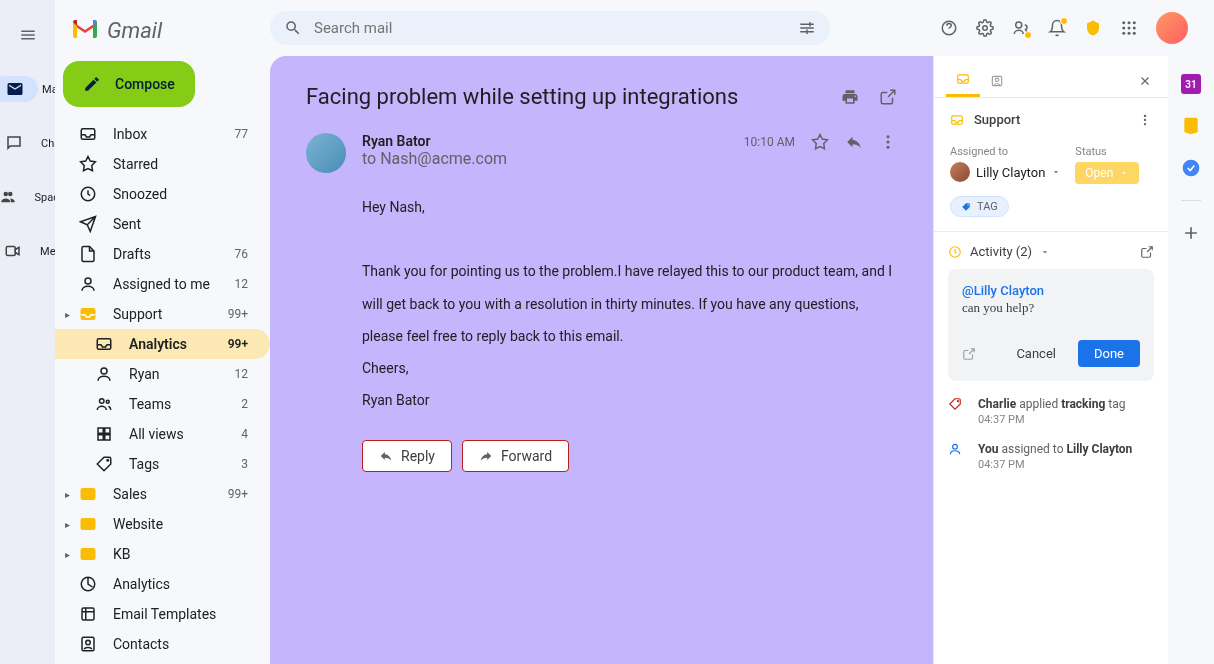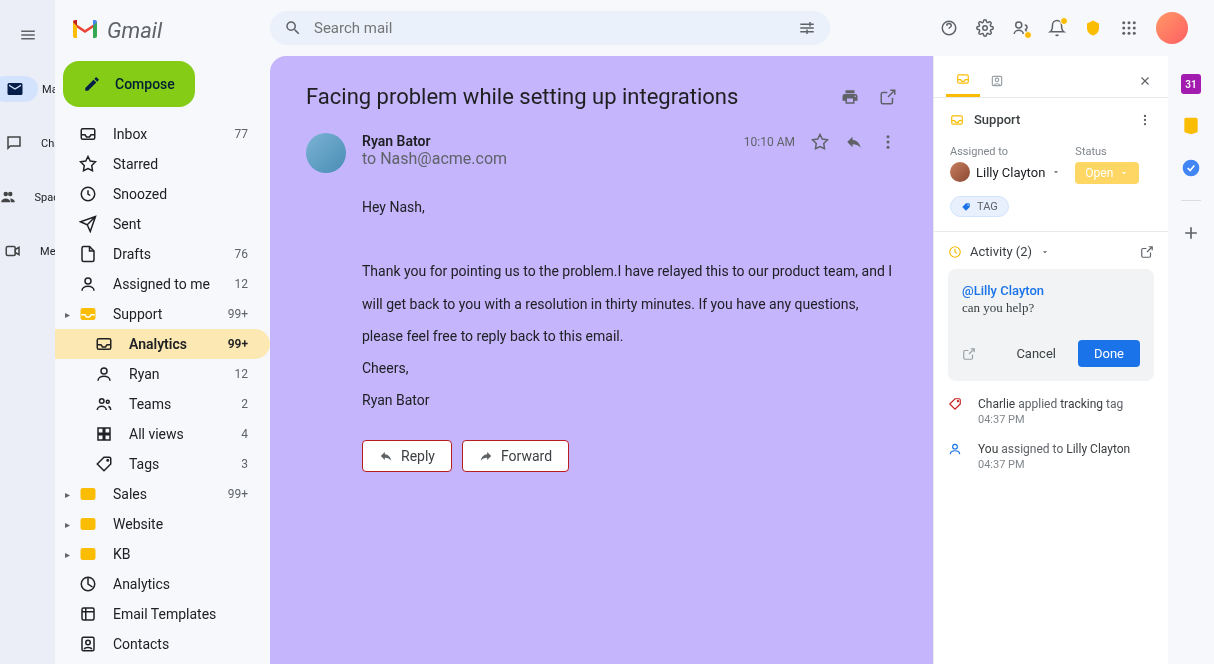--- a/index.html
+++ b/index.html
@@ -74,21 +74,21 @@
 .rp-comment-box { background: #f1f3f4; border-radius: 8px; padding: 14px; margin-bottom: 16px; }
 .rp-mention { color: #1a73e8; font-weight: 500; }
 .rp-comment-text { color: #3c4043; margin-top: 2px; font-family: Liberation Serif, serif; }
 .rp-comment-actions { display: flex; align-items: center; gap: 12px; margin-top: 24px; }
 .rp-comment-actions .spacer { flex: 1; }
 .rp-cancel { color: #3c4043; cursor: pointer; font-size: 13px; padding: 6px 10px; }
 .rp-done { background: #1a73e8; color: #fff; border-radius: 4px; padding: 6px 16px; cursor: pointer; font-size: 13px; }
 .rp-activity-item { display: flex; gap: 10px; margin-bottom: 16px; }
 .rp-act-icon { width: 20px; color: #5f6368; }
 .rp-act-content { flex: 1; font-size: 12px; color: #5f6368; }
-.rp-act-content strong { color: #3c4043; font-weight: 400; }
+.rp-act-content strong { color: #3c4043; font-weight: 700; }
 .rp-act-time { font-size: 11px; color: #80868b; margin-top: 2px; }
 
 
 .appbar { width: 46px; background: #f6f8fc; display: flex; flex-direction: column; align-items: center; padding-top: 18px; gap: 22px; }
 .appbar-item { width: 20px; height: 20px; cursor: pointer; border-radius: 3px; }
 
 svg { display: block; }
 .icon-sm { width: 18px; height: 18px; }
 .icon-xs { width: 14px; height: 14px; }
 </style>

